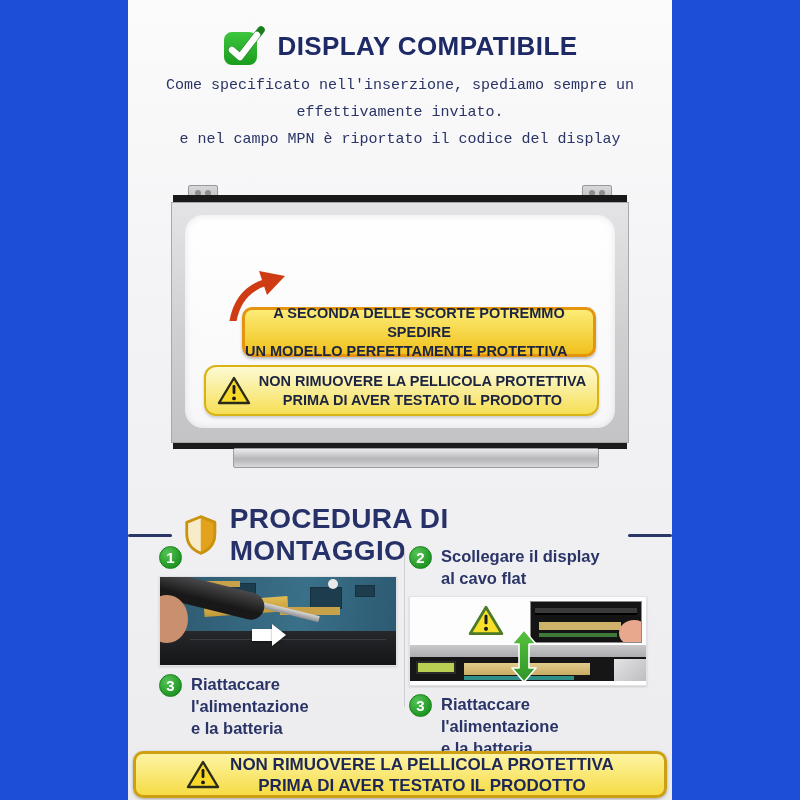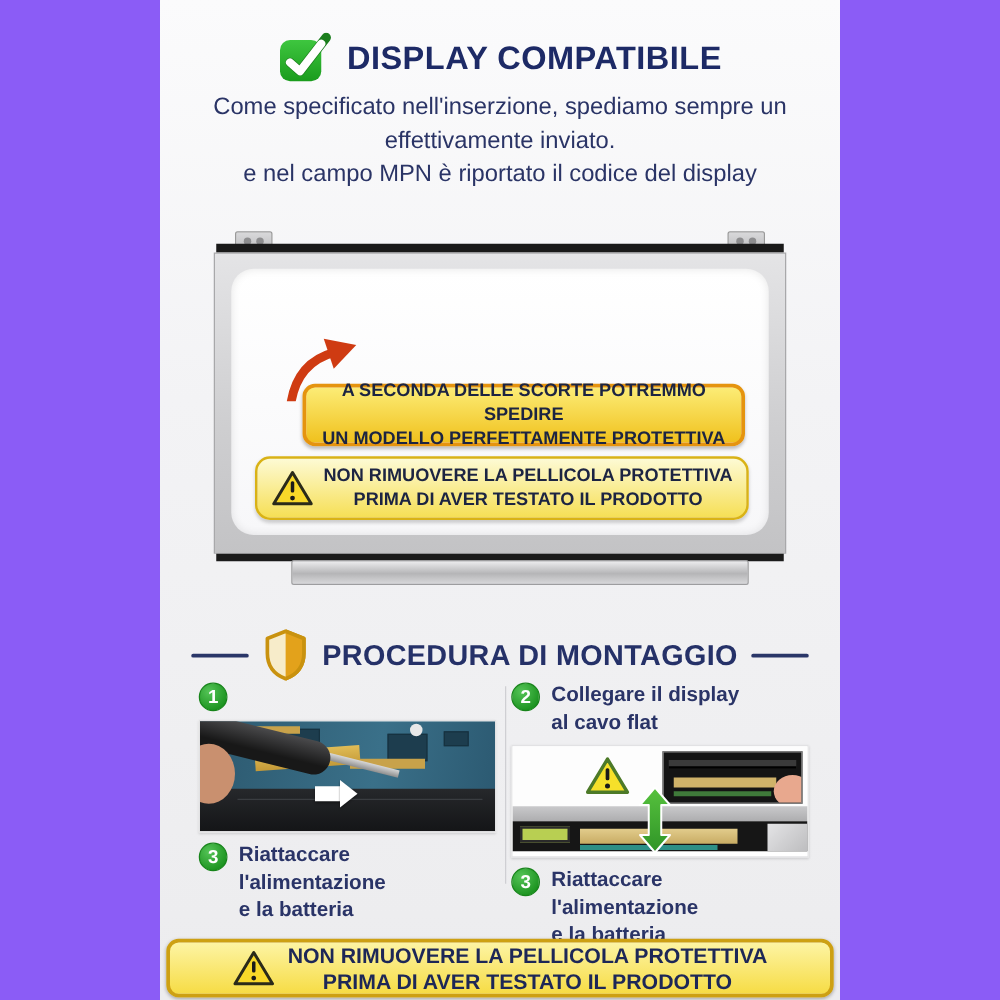--- a/index.html
+++ b/index.html
@@ -1,28 +1,28 @@
 <!DOCTYPE html>
 <html><head>
 <meta charset="utf-8">
 <style>
   * { margin:0; padding:0; box-sizing:border-box; }
   html,body { background:#ffffff; }
   body { font-family:"Liberation Sans","DejaVu Sans",sans-serif; }
-  .page { position:relative; width:800px; height:800px; background:#8b5cf6; overflow:hidden; margin:0 auto; }
+  .page { position:relative; width:800px; height:800px; background:#1d4ed8; overflow:hidden; margin:0 auto; }
   .content { position:absolute; left:128px; top:0; width:544px; height:800px;
              background:linear-gradient(180deg,#fbfbfc 0%,#f3f3f5 40%,#ececee 100%); }
 
   
   .header { position:absolute; top:26px; left:0; width:100%; display:flex; align-items:center; justify-content:center; gap:13px; }
   .title { font-size:26px; font-weight:bold; color:#1d2a66; letter-spacing:0.4px; }
 
   
   .intro { position:absolute; top:72px; left:0; width:100%; text-align:center;
-           font-size:19px; color:#2a3466; line-height:27px; }
+           font-size:15px; color:#2a3466; line-height:27px;font-family:Liberation Mono, monospace; }
 
   
   .panel { position:absolute; top:185px; left:43px; width:458px; height:290px; }
   .bracket { position:absolute; top:0; width:30px; height:16px; background:linear-gradient(180deg,#d8d8da,#bfbfc1);
              border:1px solid #999; border-radius:2px; display:flex; align-items:center; justify-content:center; gap:4px; }
   .bracket i { width:6px; height:6px; border-radius:50%; background:#8d8d8f; display:block; }
   .bracket.left { left:17px; } .bracket.right { right:17px; }
   .strip-black { position:absolute; top:10px; left:2px; right:2px; height:7px; background:#191919; }
   .panel-body { position:absolute; top:17px; left:0; right:0; height:241px;
                 background:linear-gradient(180deg,#e4e4e6 0%,#cfcfd1 55%,#c3c3c5 100%);
@@ -32,32 +32,32 @@
             box-shadow:inset 0 0 8px rgba(0,0,0,0.10); }
   .panel-ledge { position:absolute; top:258px; left:2px; right:2px; height:6px; background:#1b1b1b; }
   .foil { position:absolute; top:263px; left:62px; right:30px; height:20px; border-radius:2px;
           background:linear-gradient(180deg,#ececee 0%,#b5b5b7 55%,#d8d8da 100%); border:1px solid #9d9d9f; }
 
   .red-arrow { position:absolute; left:50px; top:84px; }
 
   .ybox1 { position:absolute; left:33px; right:33px; top:122px; height:50px; border-radius:10px;
            border:3px solid #e5940f; background:linear-gradient(180deg,#fcec76 0%,#f0c11d 100%);
            box-shadow:0 2px 3px rgba(0,0,0,0.25);
-           display:flex; flex-direction:column; align-items:center; justify-content:center;
+           display:flex; flex-direction:column; align-items:flex-start; justify-content:center;
            font-size:14.5px; font-weight:bold; color:#1c2442; line-height:19px; text-align:center;margin-left:38px; }
   .ybox2 { position:absolute; left:33px; right:30px; top:180px; height:51px; border-radius:12px;
            border:2px solid #d9b216; background:linear-gradient(180deg,#fdfad4 0%,#f6df55 100%);
            box-shadow:0 2px 3px rgba(0,0,0,0.18);
            display:flex; align-items:center; justify-content:center; gap:8px; }
   .ybox2 .txt { font-size:14.5px; font-weight:bold; color:#1c2442; line-height:19px; text-align:center; }
 
   
   .proc-head { position:absolute; top:503px; left:0; width:100%; display:flex; align-items:center; justify-content:center; gap:11px; }
   .dash { width:46px; height:3px; background:#2a3668; border-radius:2px; }
-  .proc-title { font-size:23px; font-weight:bold; color:#253168; letter-spacing:0.3px; }
+  .proc-title { font-size:28px; font-weight:bold; color:#253168; letter-spacing:0.3px; }
 
   
   .steps { position:absolute; top:545px; left:0; width:100%; height:185px; }
   .col-divider { position:absolute; left:276px; top:4px; height:158px; width:1px; background:#cfcfd3; }
   .col { position:absolute; top:0; }
   .col1 { left:31px; width:240px; }
   .col2 { left:281px; width:240px; }
   .step { display:flex; align-items:flex-start; gap:9px; }
   .numball { flex:0 0 auto; width:23px; height:23px; border-radius:50%; margin-top:1px;
              background:radial-gradient(circle at 35% 30%,#55c457,#1d9421 75%);
@@ -226,21 +226,21 @@
             <div>Riattaccare l'alimentazione</div>
             <div>e la batteria</div>
           </div>
         </div>
       </div>
 
       <div class="col col2">
         <div class="step">
           <div class="numball">2</div>
           <div class="step-text">
-            <div>Collegare il display</div>
+            <div>Scollegare il display</div>
             <div>al cavo flat</div>
           </div>
         </div>
 
         <div class="photo photo2">
           <div class="p2-top">
             <svg class="p2-warn" width="36" height="33" viewBox="0 0 34 31">
               <path d="M17,3 L32,28 L2,28 Z" fill="#f6e02a" stroke="#4d7a28" stroke-width="2.6" stroke-linejoin="round"></path>
               <rect x="15.6" y="10" width="2.8" height="9" rx="1.2" fill="#1a1a1a"></rect>
               <circle cx="17" cy="23.4" r="1.9" fill="#1a1a1a"></circle>

